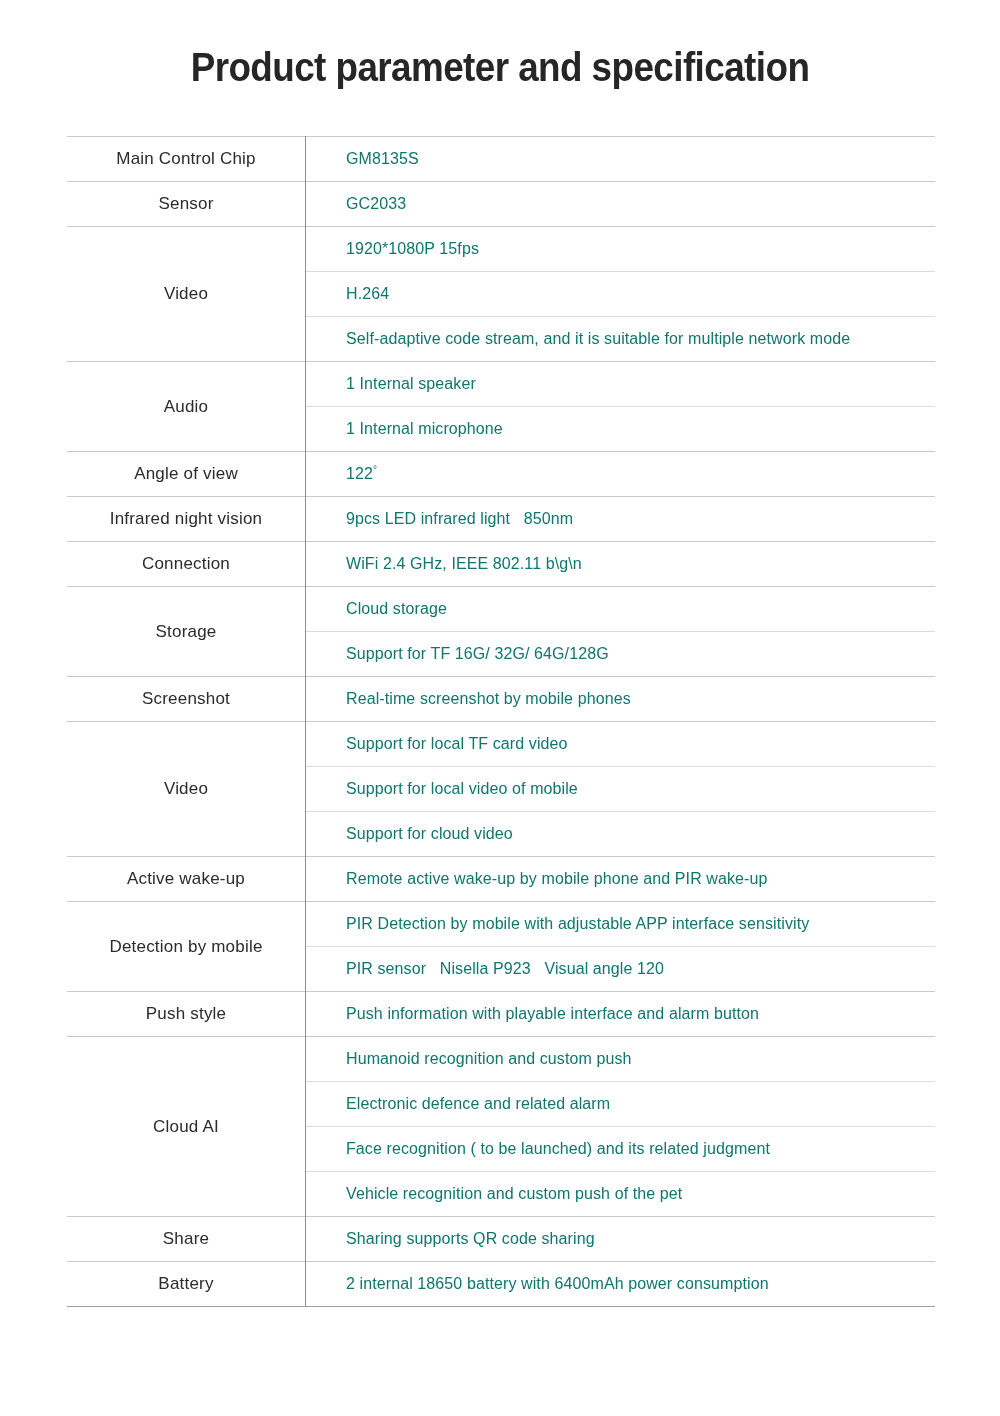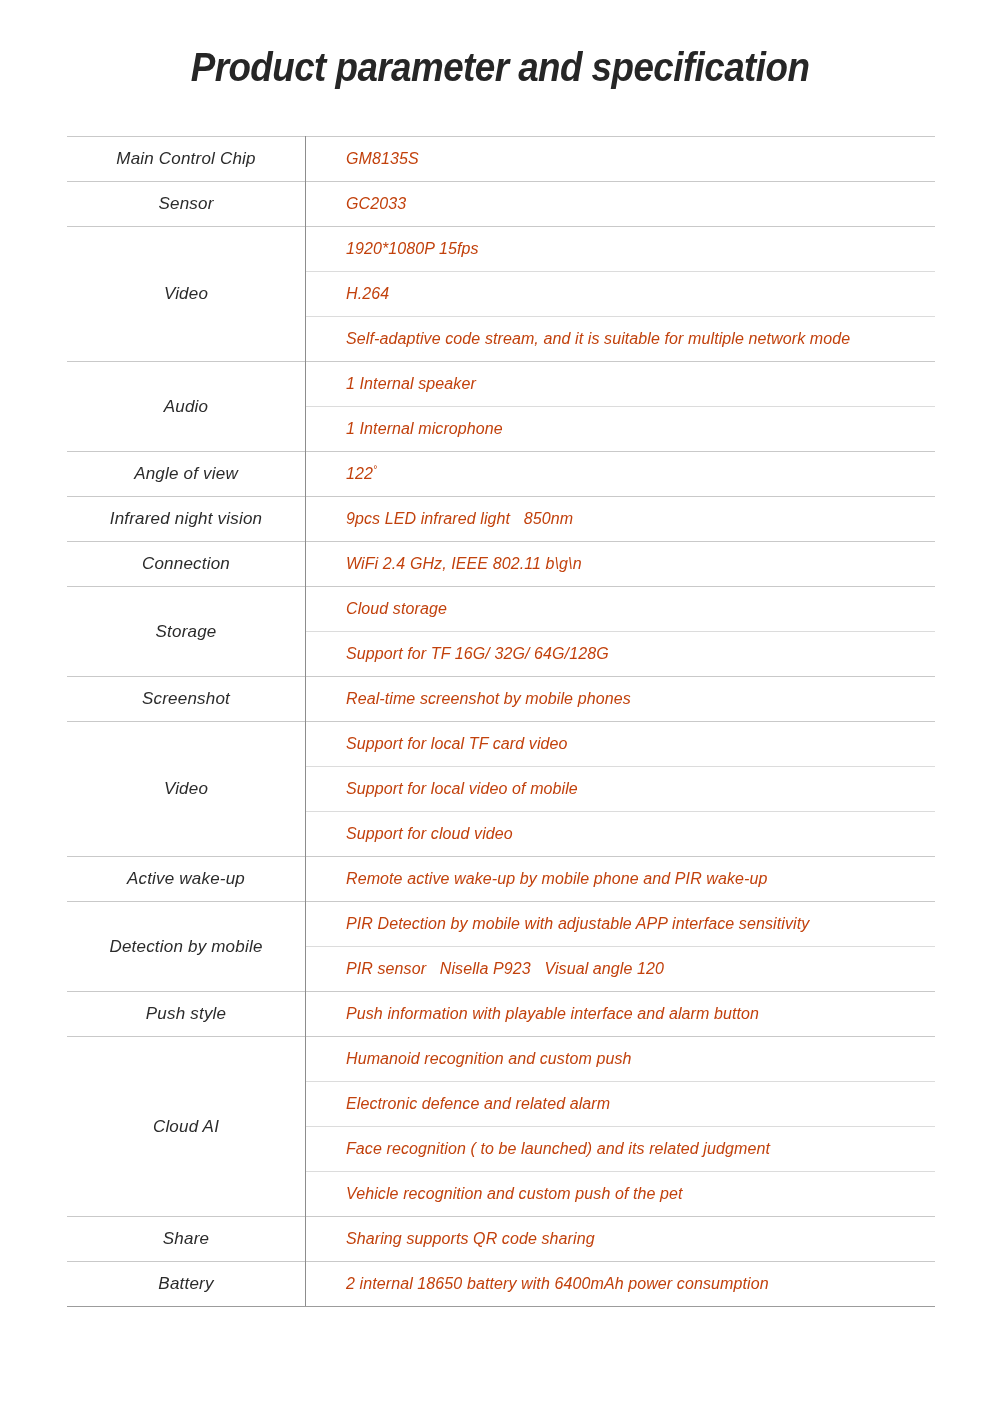--- a/index.html
+++ b/index.html
@@ -13,21 +13,20 @@
     font-family: "Liberation Sans", sans-serif;
     color: #2b2b2b;
     overflow: hidden;
   }
 
   .page {
     position: relative;
     width: 1000px;
     height: 1416px;
     box-sizing: border-box;
-    font-style: italic;
   }
 
   .page-title {
     text-align: center;
     font-size: 40px;
     font-weight: bold;
     letter-spacing: -0.6px;
     color: #262626;
     margin: 0;
     padding-top: 44px;
@@ -73,21 +72,21 @@
     vertical-align: middle;
   }
 
   .value-list {
     width: 100%;
     border-collapse: collapse;
     table-layout: fixed;
   }
   .value-list td {
     font-size: 16px;
-    color: #c2410c;
+    color: #0f766e;
     letter-spacing: 0.1px;
     padding: 0 0 0 40px;
     height: 44px;
     line-height: 44px;
     white-space: nowrap;
     vertical-align: middle;
   }
   .value-list tr + tr td {
     border-top: 1px solid #dcdcdc;
   }

